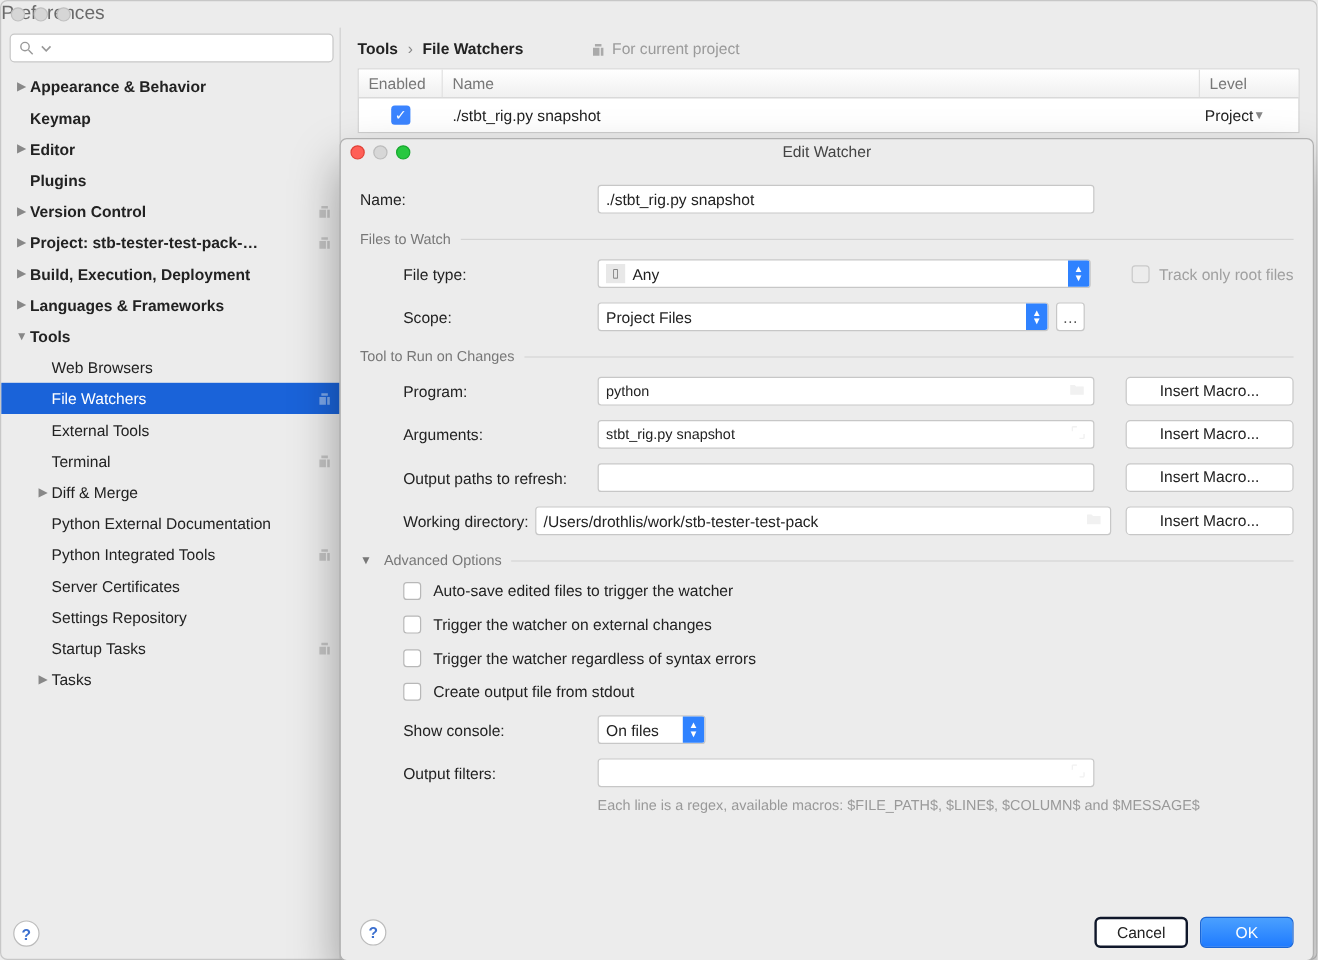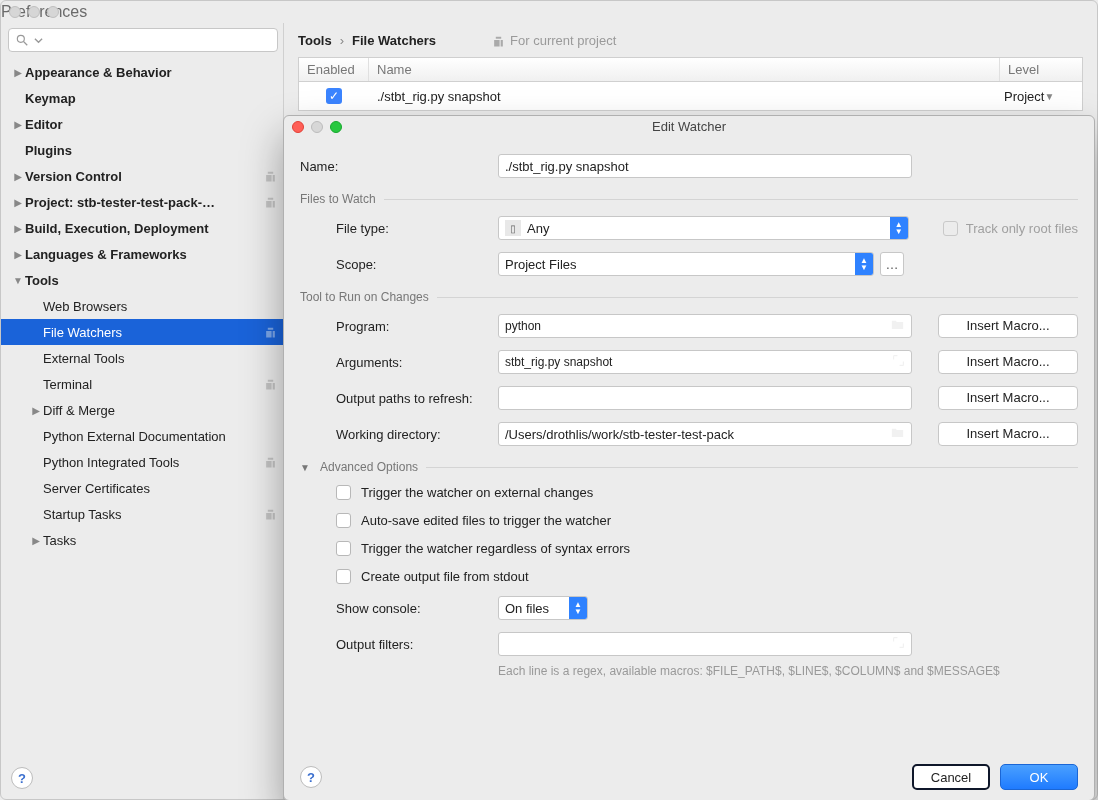--- a/index.html
+++ b/index.html
@@ -202,20 +202,23 @@
             <span class="copy">
               <svg viewBox="0 0 24 24">
                 <path d="M7 3h10v4H7zM4 9h10v12H4zM16 9h4v12h-4z" fill="#aaa"></path>
               </svg>
             </span>
           </div>
         <div class="node" style="padding-left:42px">
             <span class="lbl">Server Certificates</span>
           </div>
         <div class="node" style="padding-left:42px">
+            <span class="lbl">Settings Repository</span>
+          </div>
+        <div class="node" style="padding-left:42px">
             <span class="lbl">Startup Tasks</span>
             <span class="copy">
               <svg viewBox="0 0 24 24">
                 <path d="M7 3h10v4H7zM4 9h10v12H4zM16 9h4v12h-4z" fill="#aaa"></path>
               </svg>
             </span>
           </div>
         <div class="node" style="padding-left:28px">
             <span class="arrow">▶</span>
             <span class="lbl">Tasks</span>
@@ -356,21 +359,21 @@
               <span></span>
             </div>
           <div style="flex:1"></div>
           <div class="macro-btn">Insert Macro...</div>
         </div>
       </div>
 
       <div class="fieldrow indent">
         <div class="flabel">Working directory:</div>
         <div class="fctrl">
-          <div class="txt" style="width:414px;flex:none">
+          <div class="txt" style="width:480px;flex:none">
             <span>/Users/drothlis/work/stb-tester-test-pack</span>
             <span class="inner-icon"><svg class="folder" width="15" height="15" viewBox="0 0 24 24">
                   <path d="M3 6h6l2 2h10v11H3z" fill="#999"></path>
                 </svg></span>
           </div>
           <div style="flex:1"></div>
           <div class="macro-btn">Insert Macro...</div>
         </div>
       </div>
 
@@ -378,25 +381,25 @@
 
     <div class="section">
       <div class="section-head">
           <span class="tw">▼</span>
           <span>Advanced Options</span>
           <span class="line"></span>
         </div>
 
       <div class="checkline">
           <span class="unchk"></span>
-          <span>Trigger the watcher on external changes</span>
+          <span>Auto-save edited files to trigger the watcher</span>
         </div>
       <div class="checkline">
           <span class="unchk"></span>
-          <span>Auto-save edited files to trigger the watcher</span>
+          <span>Trigger the watcher on external changes</span>
         </div>
       <div class="checkline">
           <span class="unchk"></span>
           <span>Trigger the watcher regardless of syntax errors</span>
         </div>
       <div class="checkline">
           <span class="unchk"></span>
           <span>Create output file from stdout</span>
         </div>
 

